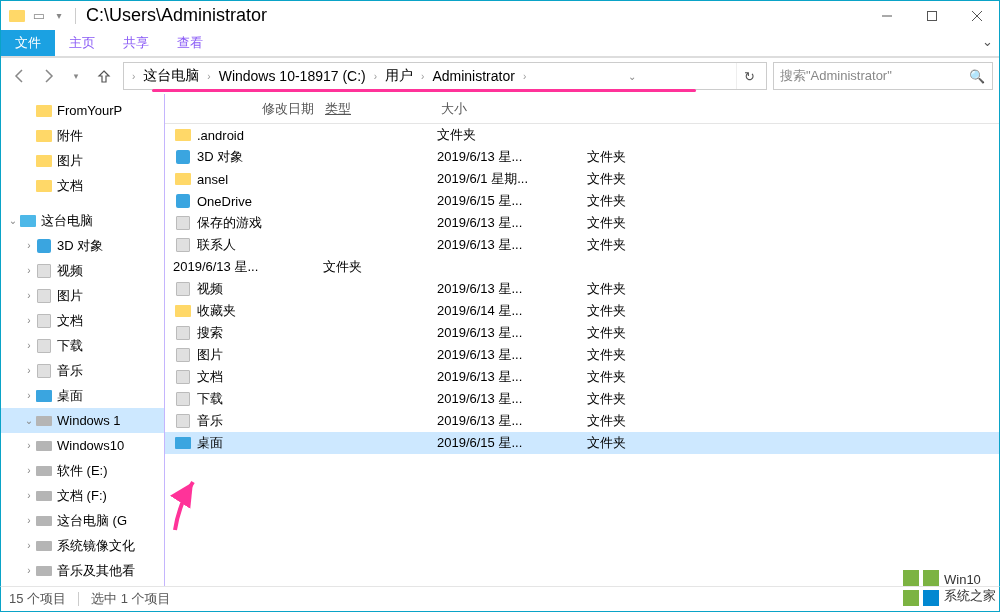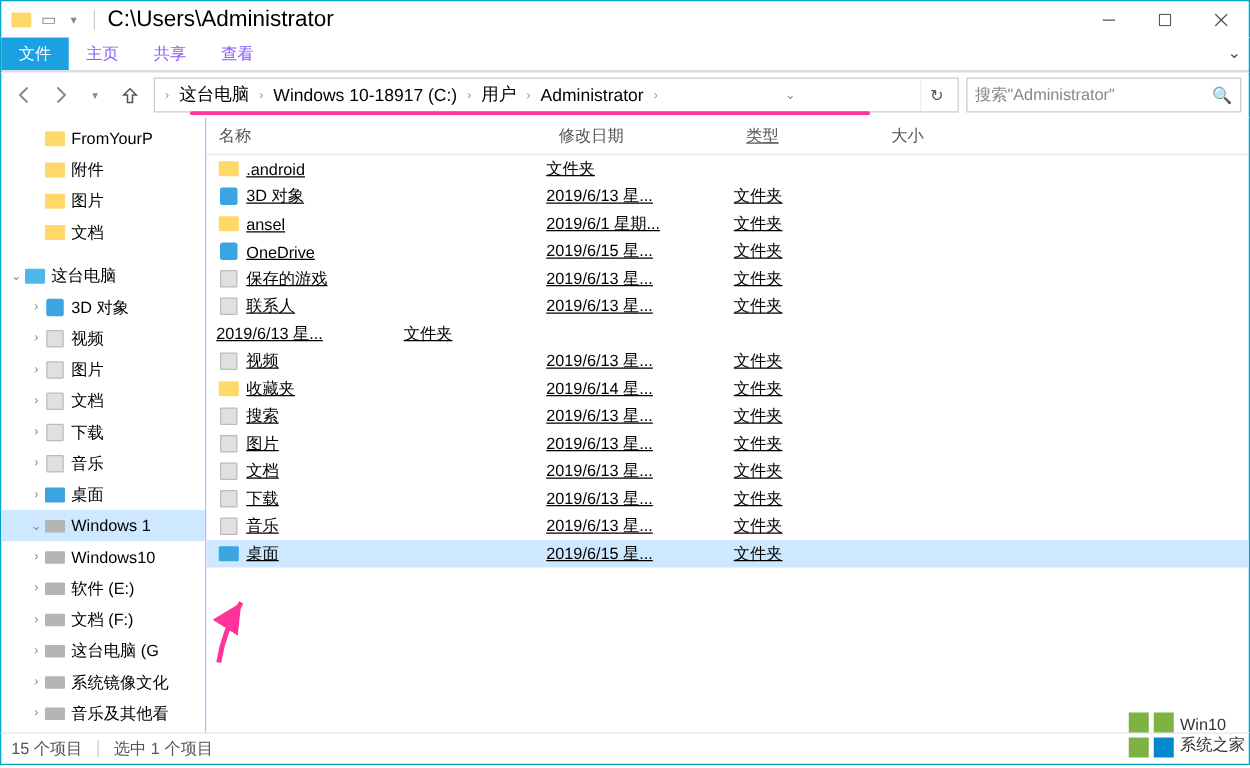--- a/index.html
+++ b/index.html
@@ -42,24 +42,24 @@
     .ico-pc { width: 16px; height: 12px; background: #4db8e8; border-radius: 1px; }
     .ico-drive { width: 16px; height: 10px; background: #b5b5b5; border-radius: 1px; }
     .ico-blue { width: 14px; height: 14px; background: #3aa5e0; border-radius: 2px; }
     .ico-desktop { width: 16px; height: 12px; background: #3aa5e0; border-radius: 1px; }
     .ico-generic { width: 14px; height: 14px; background: #e0e0e0; border-radius: 1px; border: 1px solid #bbb; }
     
     .content { flex: 1; display: flex; flex-direction: column; position: relative; }
     .col-headers { display: flex; height: 30px; border-bottom: 1px solid #e5e5e5; align-items: center; font-size: 14px; color: #555; }
     .col-headers > div { padding-left: 10px; border-right: 1px solid transparent; }
     .ch-name { width: 272px; }
-    .ch-date { width: 150px; }
+    .ch-date { width: 150px; text-align: right; }
     .ch-type { width: 116px; text-decoration: underline; }
     .ch-size { width: 100px; }
-    .file-list { flex: 1; overflow: auto; text-decoration: underline; }
+    .file-list { flex: 1; overflow: auto; }
     .file-row { display: flex; height: 22px; align-items: center; font-size: 14px; padding-left: 8px; }
     .file-row.selected { background: #cde8ff; }
     .file-row .ficon { width: 20px; height: 16px; margin-right: 4px; display: inline-flex; align-items: center; justify-content: center; }
     .fr-name { width: 264px; display: flex; align-items: center; }
     .fr-date { width: 150px; }
     .fr-type { width: 116px; }
     
     .status-bar { height: 26px; border: 1px solid #0aa3c7; border-top: 1px solid #e5e5e5; display: flex; align-items: center; padding: 0 8px; font-size: 12px; color: #555; gap: 12px; }
     .status-bar .sep2 { width: 1px; height: 14px; background: #ccc; }
     
@@ -277,21 +277,20 @@
         <span class="exp">›</span>
         <span class="ticon">
           <span class="ico-drive"></span>
         </span>
         <span>音乐及其他看</span>
       </div>
       <div class="tree-item" style="padding-left: 6px;"></div>
     </div>
   <div class="content">
     <div class="col-headers">
-      <div class="ch-name">名称</div>
       <div class="ch-date">修改日期</div>
       <div class="ch-type">类型</div>
       <div class="ch-size">大小</div>
     </div>
     <div class="file-list" id="filelist">
         <div class="file-row">
     <div class="fr-name">
             <span class="ficon">
               <span class="ico-folder"></span>
             </span>

